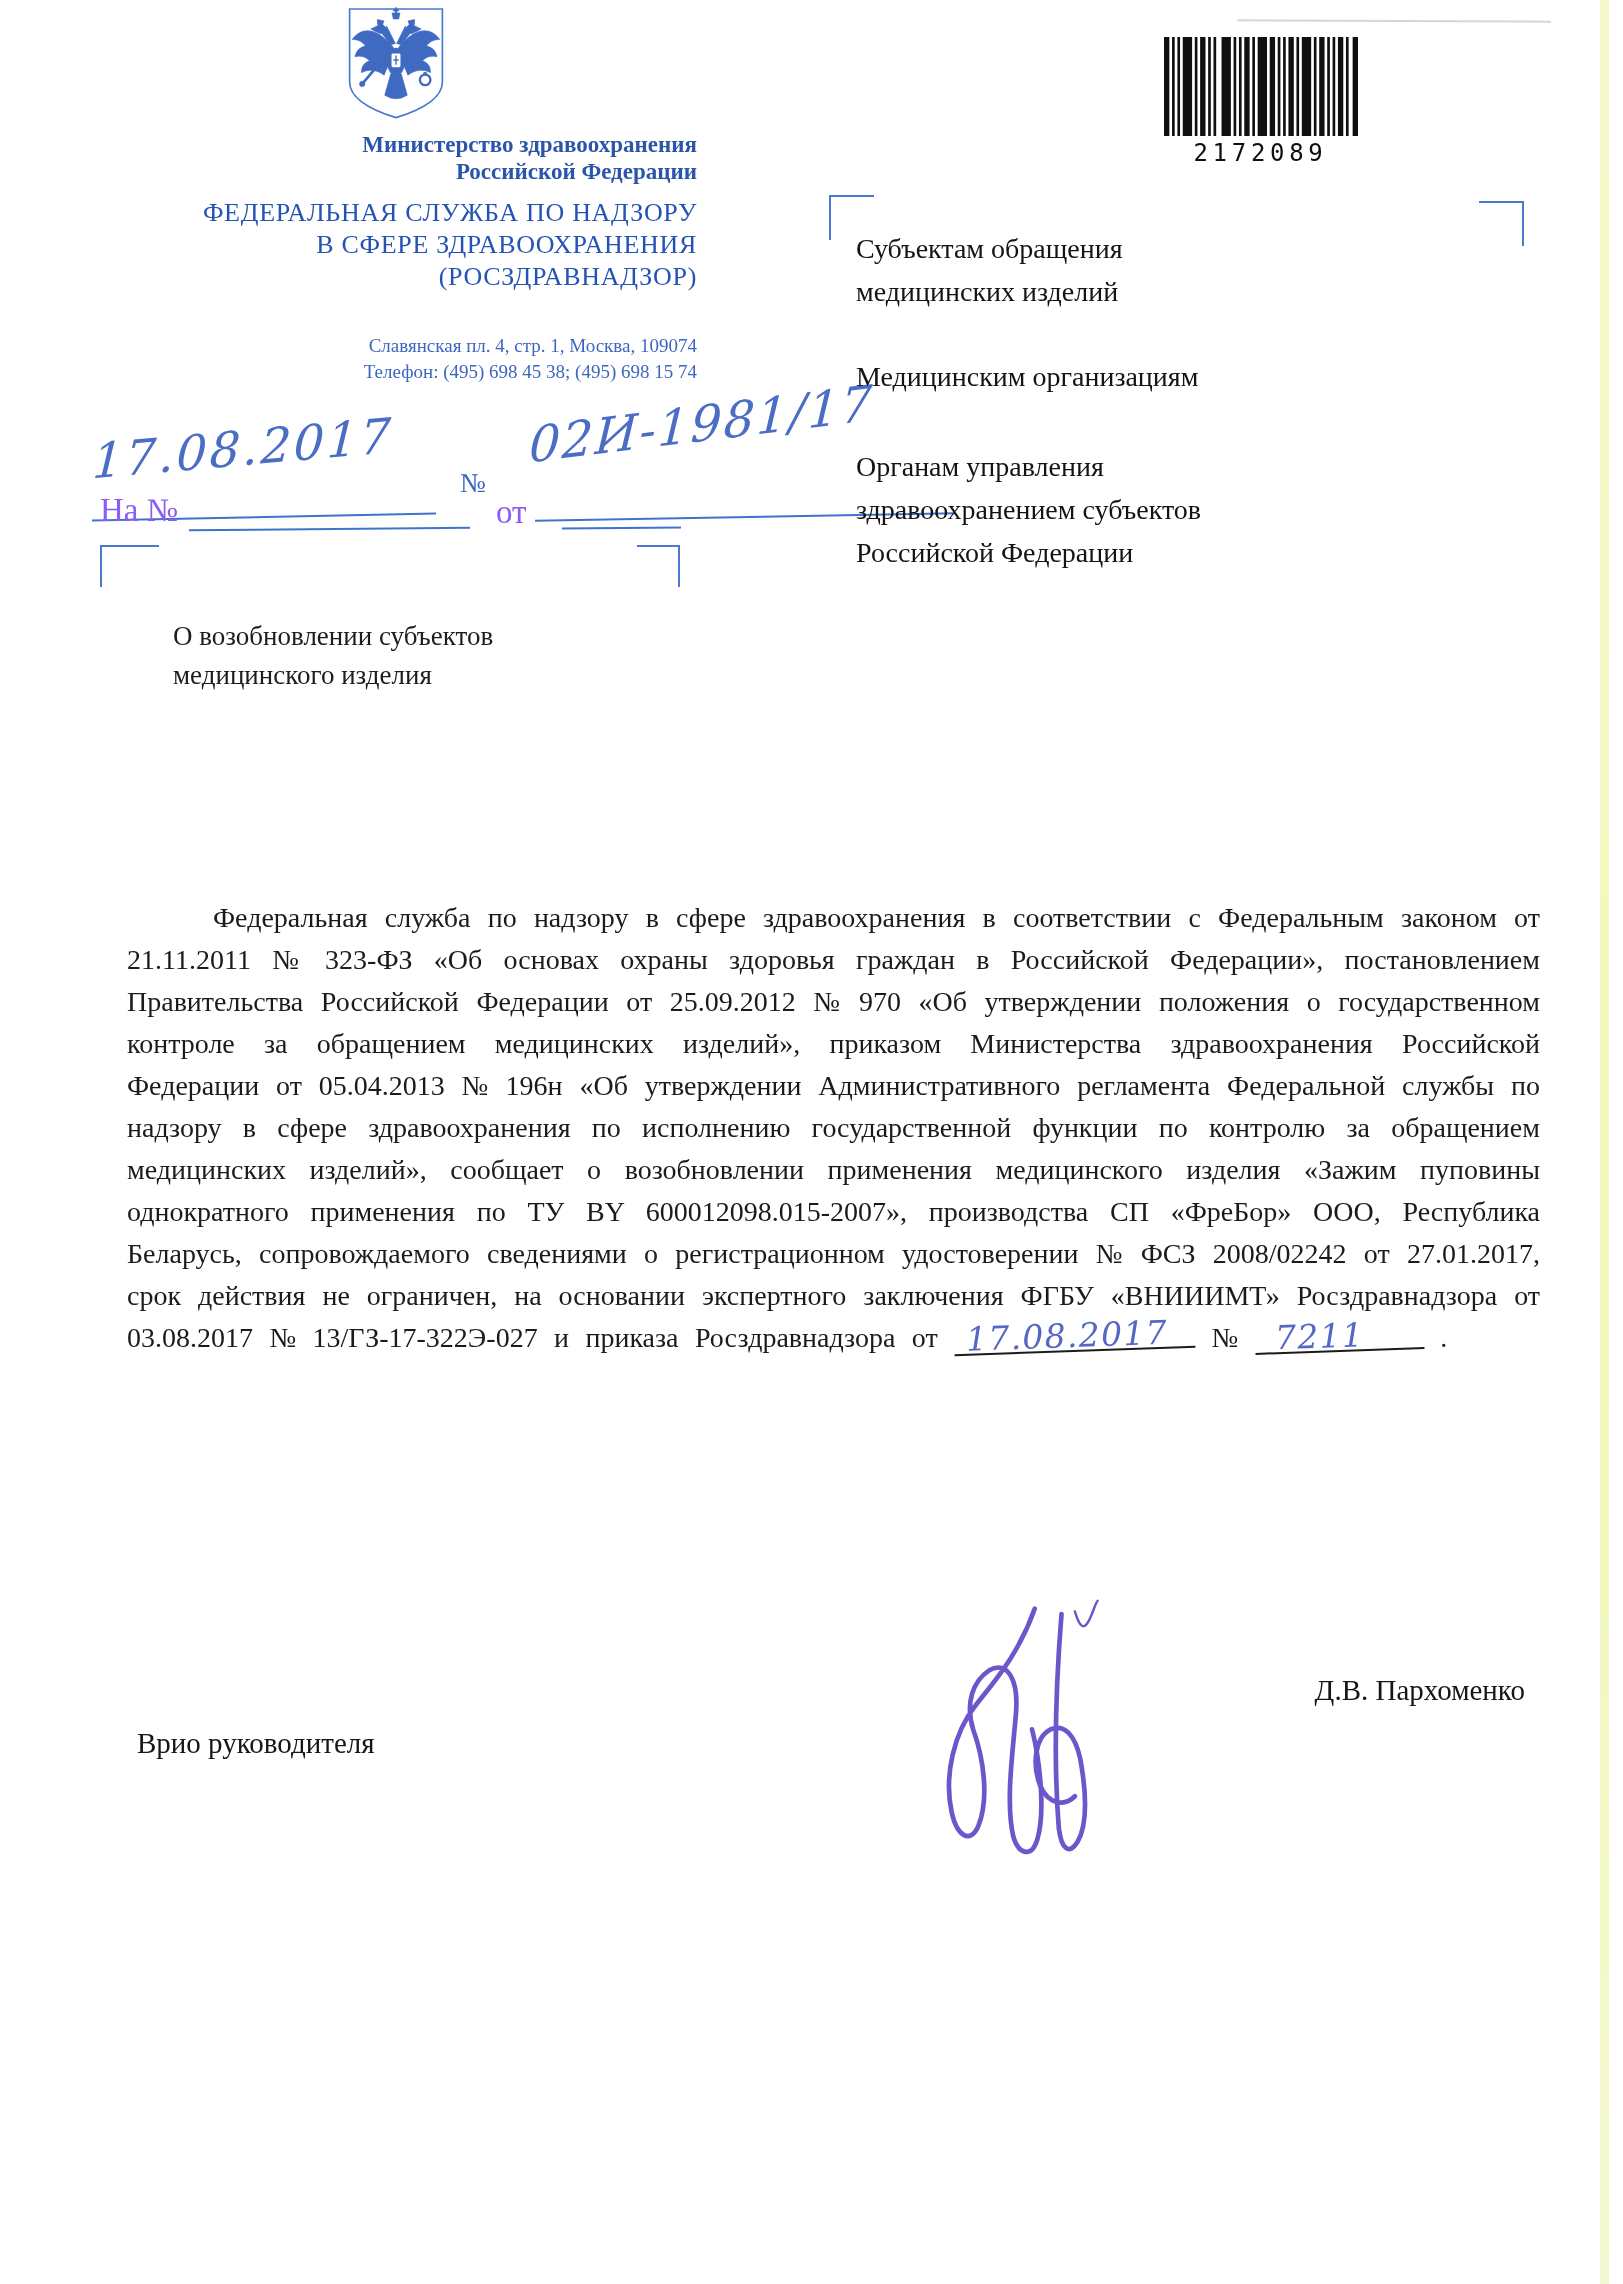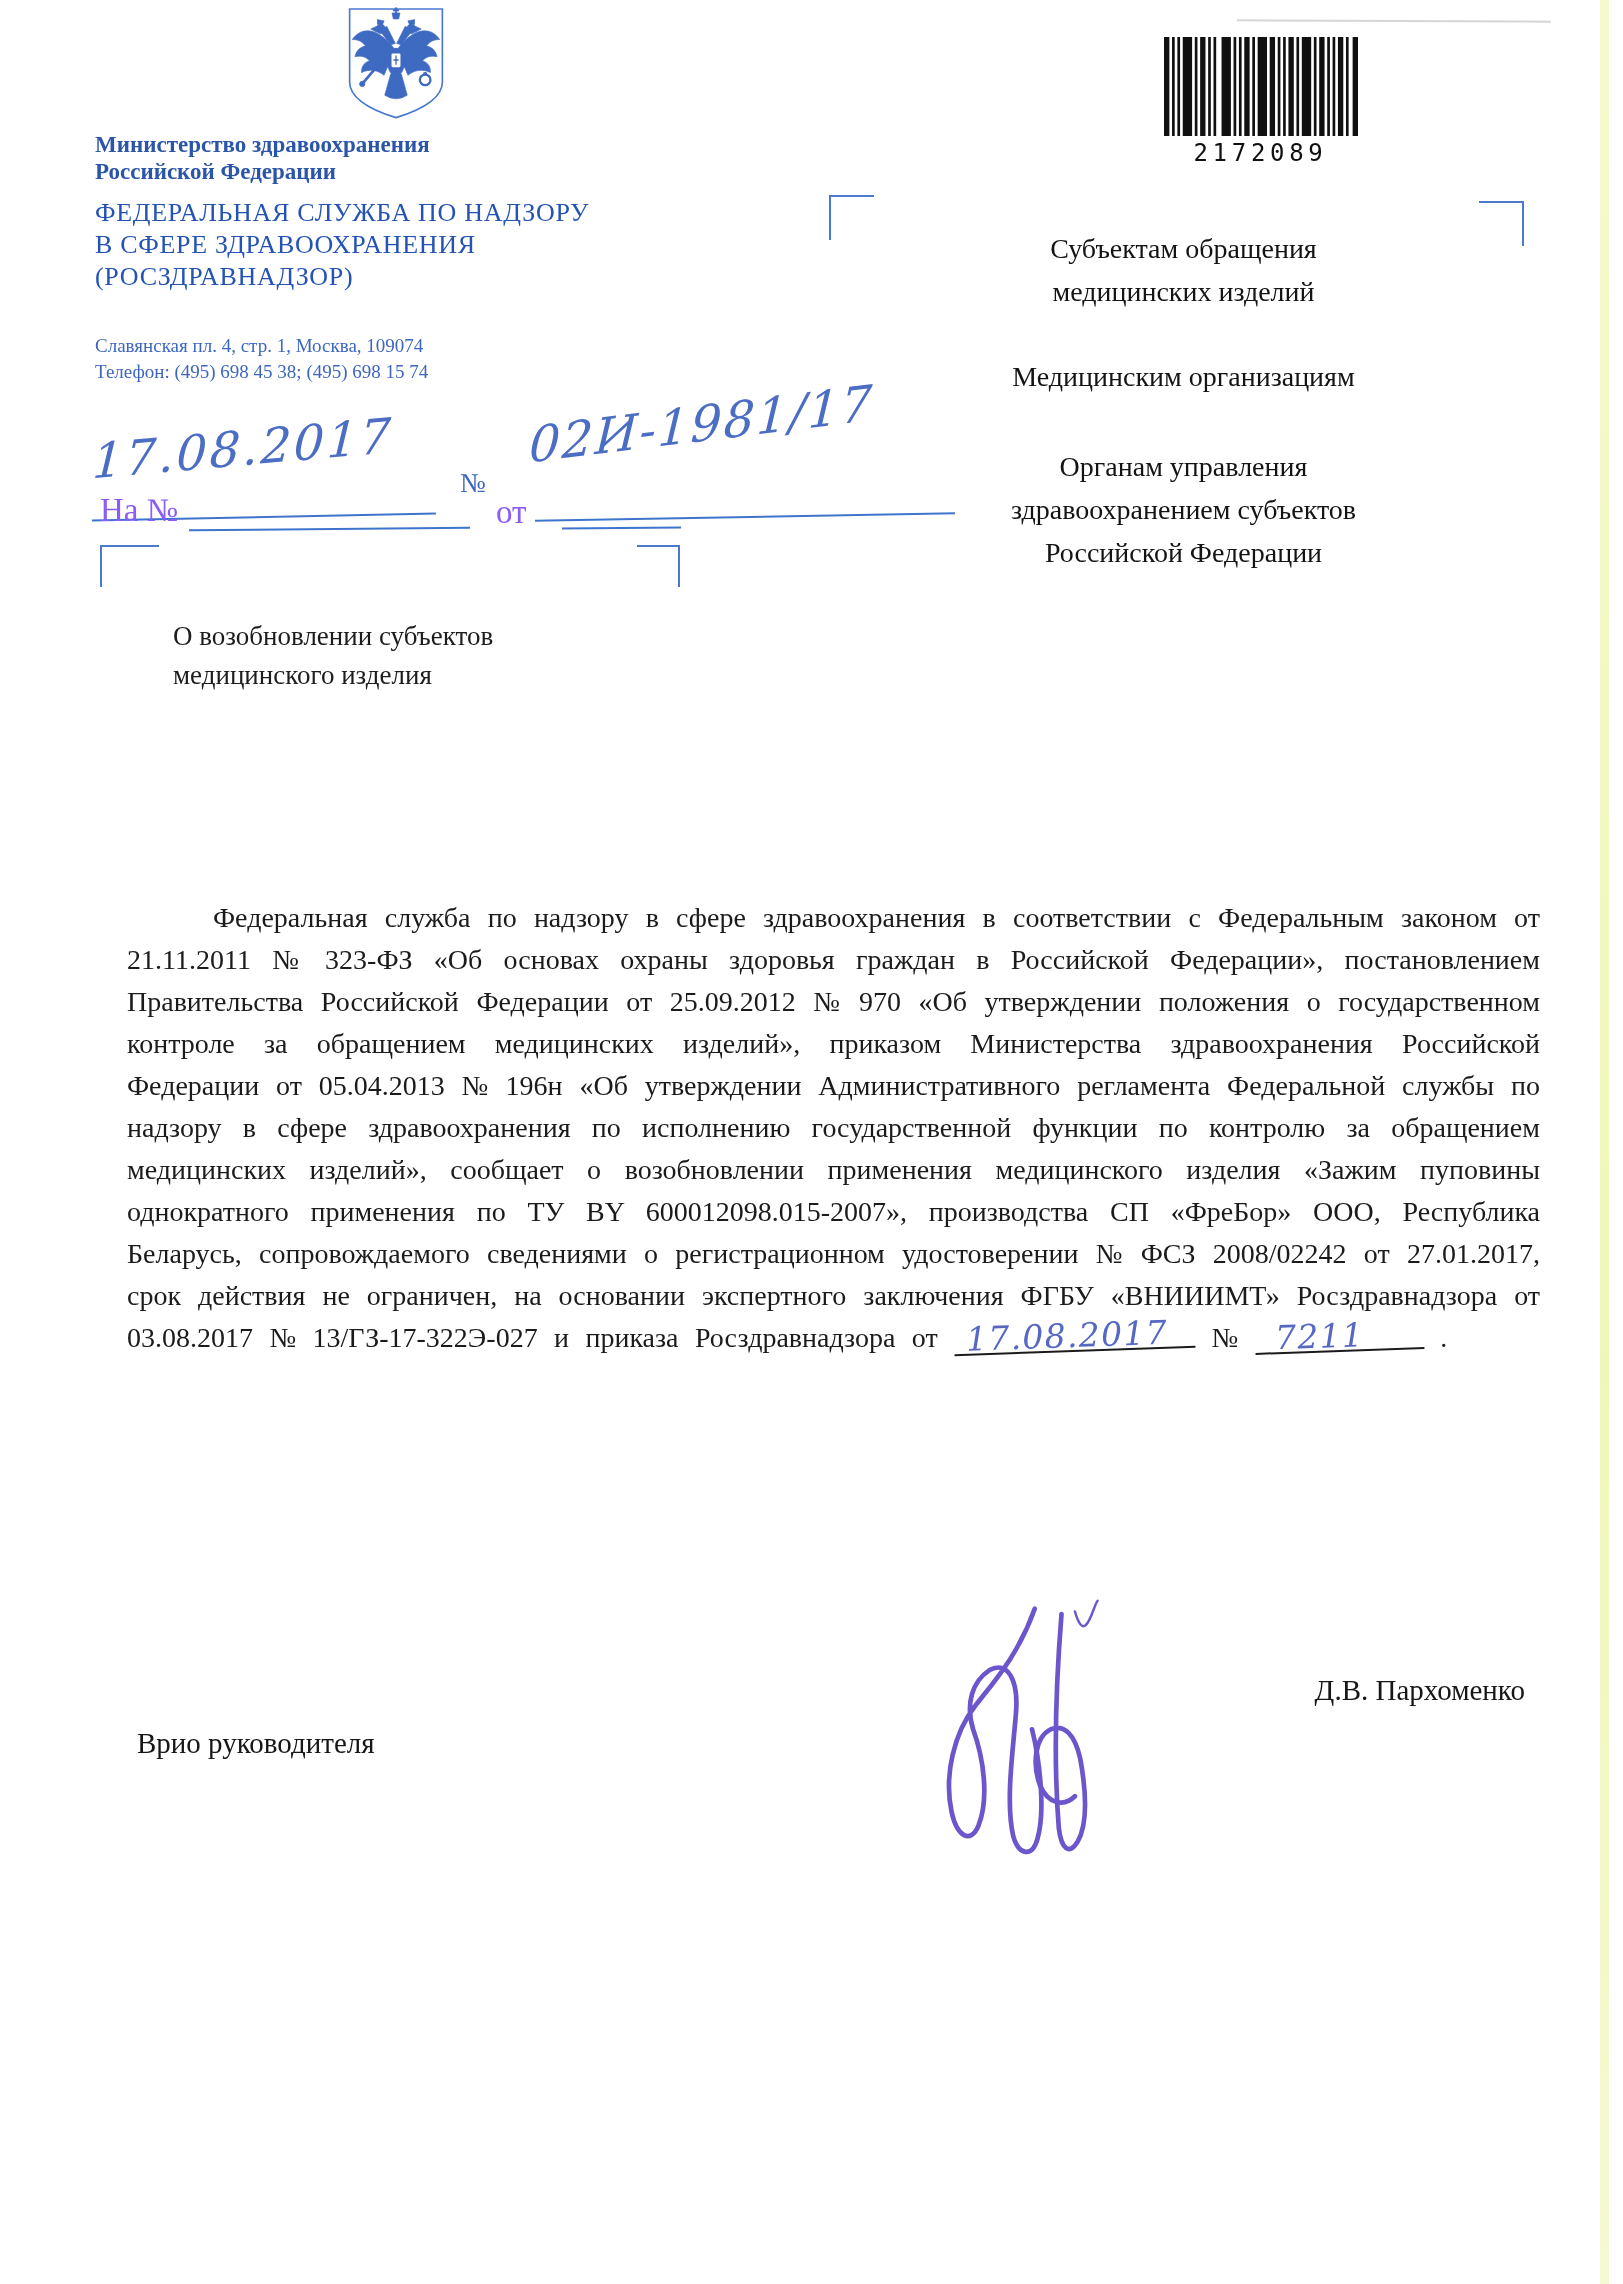--- a/index.html
+++ b/index.html
@@ -11,21 +11,21 @@
     font-family:"Liberation Serif",serif;
   }
   .abs{position:absolute;}
 
   
   .yellow-strip{left:1600px;top:0;width:8.7px;height:2284px;
     background:linear-gradient(180deg,#f3f7bb,#ecf4a3 60%,#f2f7c2);opacity:.75;}
   .top-artifact{left:1237px;top:20px;width:314px;height:2px;background:#c9ccd1;opacity:.8;transform:rotate(.25deg);}
 
   
-  .letterhead{left:95px;top:0;width:602px;text-align:left;}
+  .letterhead{left:95px;top:0;width:602px;text-align:right;}
   .emblem{display:block;margin:5.4px auto 0;}
   .ministry{margin-top:8px;font-size:23px;line-height:27px;font-weight:bold;color:#2b55a8;}
   .service{margin-top:12px;font-size:26px;line-height:32px;font-weight:normal;color:#2453b5;letter-spacing:0.7px;}
   .addr{margin-top:40px;font-size:19px;line-height:25.4px;color:#3d66c0;}
 
   
   .hw{font-style:italic;color:#4b6dc3;font-family:"DejaVu Serif",serif;}
   .hw-date-top{left:92px;top:420px;font-size:48px;letter-spacing:2.7px;transform:rotate(-5deg) skewX(-8deg);}
   .hw-num-top{left:528px;top:396px;font-size:49px;letter-spacing:2px;transform:rotate(-7deg) skewX(-10deg);white-space:nowrap;}
   .blue-label{color:#8b5cf6;font-size:33px;}
@@ -45,21 +45,21 @@
   .addr-r{left:1479px;top:201px;width:43px;height:43px;}
 
   
   .subject{left:173px;top:617px;font-size:27px;line-height:39px;color:#1d1d1d;}
 
   
   .barcode-box{left:1160px;top:37px;width:201px;text-align:center;}
   .barcode-num{font-family:"DejaVu Sans Mono",monospace;font-size:24px;letter-spacing:4.7px;color:#101010;margin-top:1.3px;}
 
   
-  .addressees{left:856px;top:227px;width:655px;text-align:center;font-size:28px;line-height:43px;color:#141414;}
+  .addressees{left:856px;top:227px;width:655px;font-size:28px;line-height:43px;color:#141414;}
   .adr-block{margin:0;}
   .gap72{margin-top:48px;}
   .gap63{margin-top:42px;}
   .gap70{margin-top:47px;}
 
   
   .body-text{left:127px;top:869px;width:1413px;font-size:28px;line-height:42px;
     text-align:justify;text-indent:86px;color:#1b1b1b;word-spacing:9.4px;}
   .hw-inline{display:inline-block;font-style:italic;font-family:"DejaVu Serif",serif;
     color:#5668c4;font-size:33px;line-height:27px;letter-spacing:1.3px;

